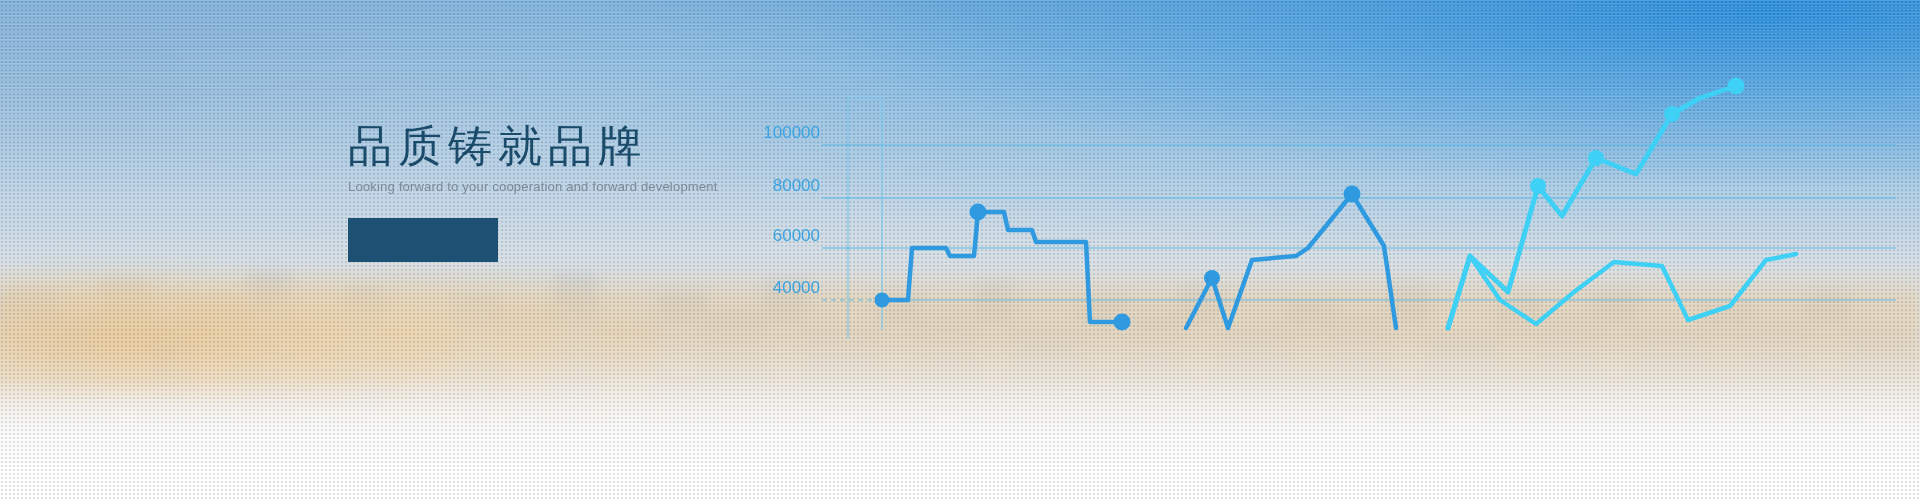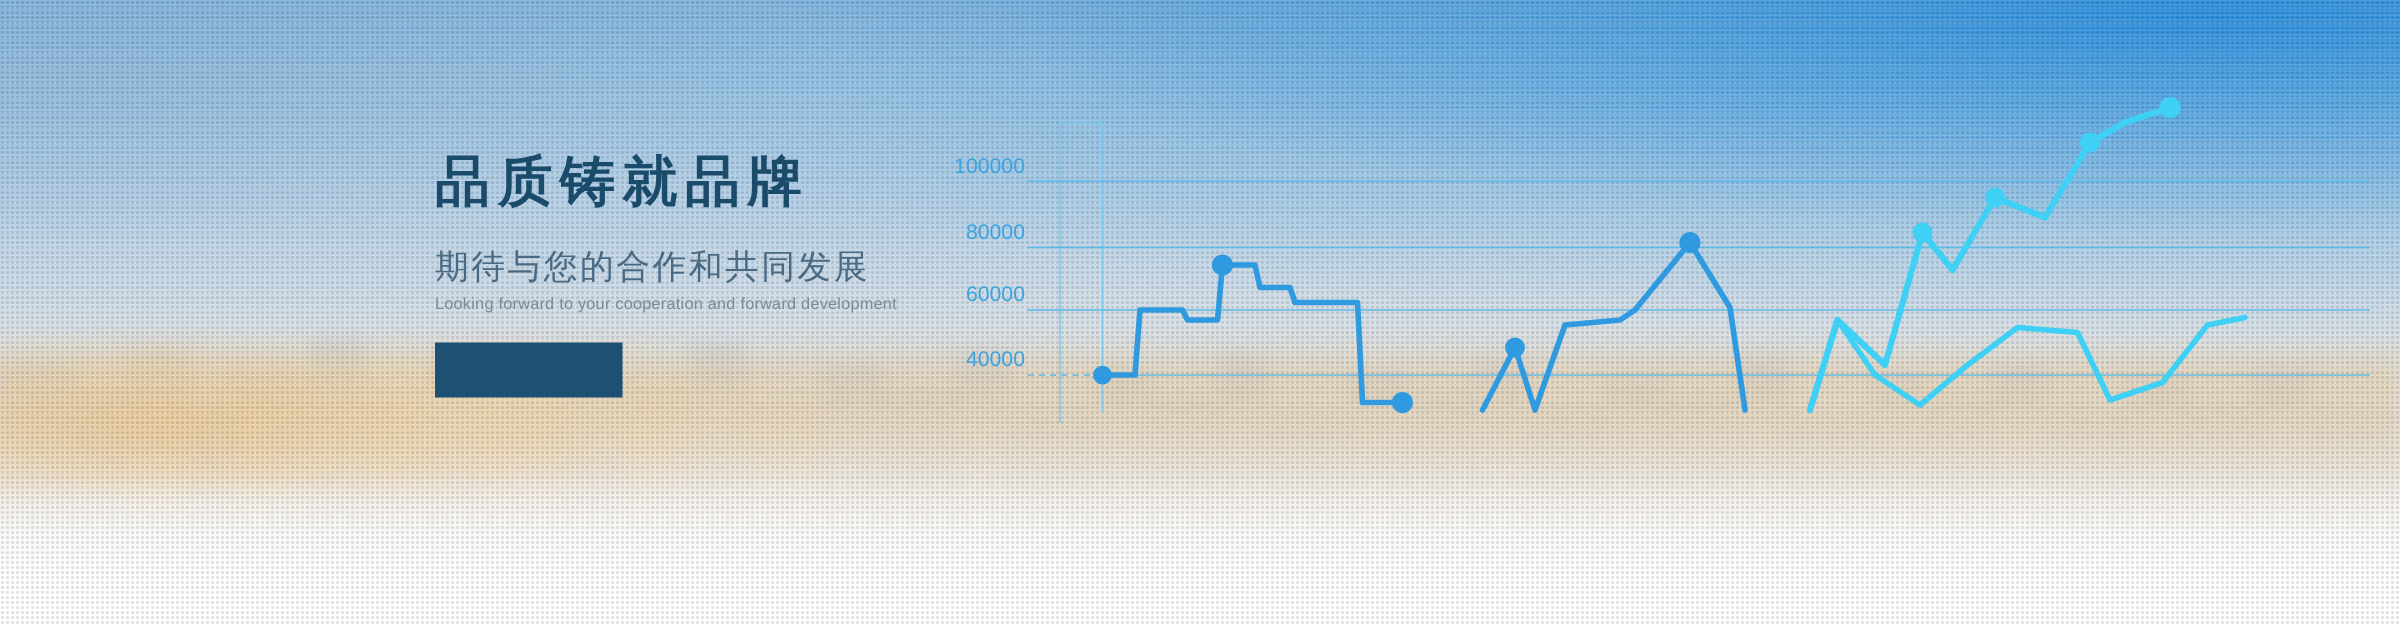--- a/index.html
+++ b/index.html
@@ -87,21 +87,21 @@
     position:absolute; left:0; right:0; bottom:0; height:120px;
     background:linear-gradient(180deg, rgba(255,255,255,0) 0%, rgba(255,255,255,.72) 55%, rgba(255,255,255,.96) 100%);
   }
 
   
   .copy { position:absolute; left:348px; top:120px; width:520px; }
   .headline {
     font-size:44px;
     letter-spacing:6px;
     color:#1b4b6b;
-    font-weight:700;
+    font-weight:400;
     line-height:1.2;
     white-space:nowrap;
   }
   .subhead {
     margin-top:24px;
     font-size:27px;
     letter-spacing:2px;
     color:#4a6a84;
     font-weight:300;
     line-height:1.2;
@@ -187,21 +187,20 @@
 
   <div class="haze"></div>
   <div class="haze-warm"></div>
   <div class="sky-right"></div>
   <div class="bottom-fade"></div>
   <div class="dots"></div>
   <div class="scan"></div>
 
   <div class="copy">
     <div class="headline">品质铸就品牌</div>
-    <div class="subhead">期待与您的合作和共同发展</div>
     <div class="subhead-en">Looking forward to your cooperation and forward development</div>
     <button class="cta"></button>
   </div>
 
   <div class="chart">
     <svg viewBox="0 0 1160 290" preserveAspectRatio="none">
 
       <line x1="92" y1="28" x2="92" y2="268" stroke="#7ec6ea" stroke-width="1.2"></line>
       <line x1="126" y1="28" x2="126" y2="260" stroke="#7ec6ea" stroke-width="1.2"></line>
       <line x1="92" y1="28" x2="126" y2="28" stroke="#7ec6ea" stroke-width="1.2"></line>

